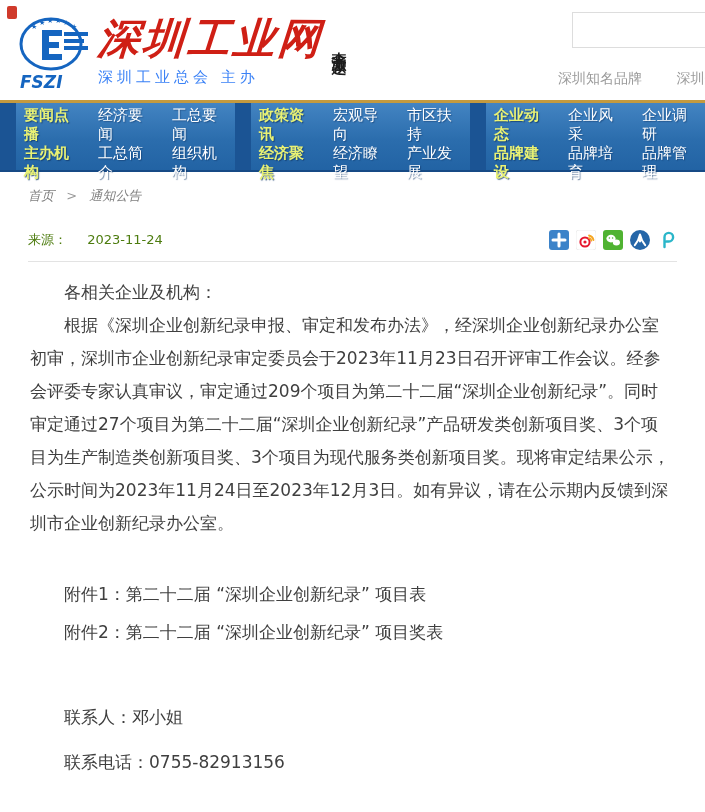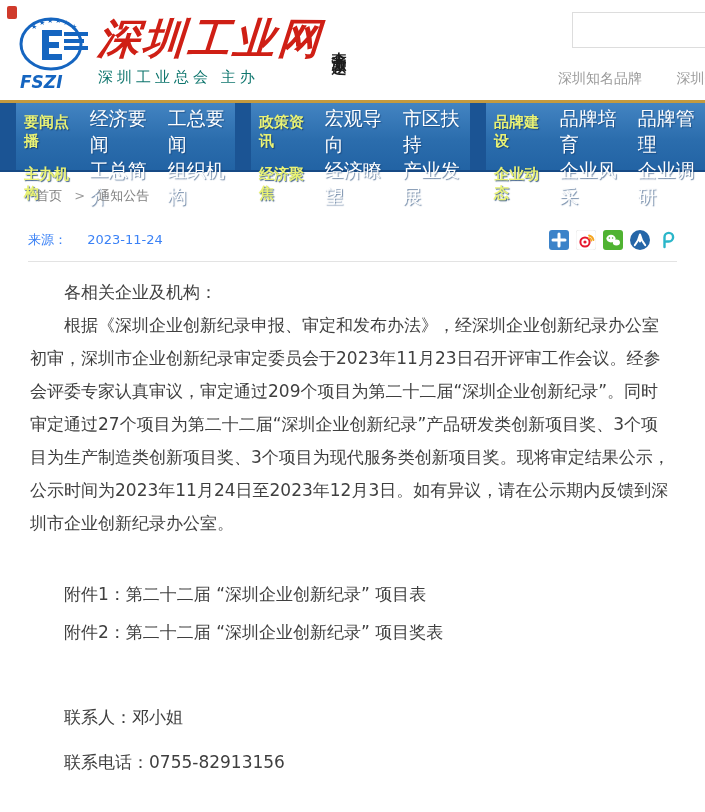--- a/index.html
+++ b/index.html
@@ -11,21 +11,21 @@
   .site-header{position:relative;height:100px;background:#fff;}
   .corner-mark{position:absolute;top:6px;left:7px;width:10px;height:13px;background:#d03a2b;border-radius:2px;}
   .logo-area{position:absolute;top:12px;left:18px;display:flex;align-items:flex-start;}
   .logo-emblem{width:72px;height:80px;flex:none;}
   .logo-text-block{margin-left:8px;padding-top:4px;}
   .site-name{
     font-family:"DejaVu Serif","Liberation Serif",serif;
     font-weight:bold;font-style:italic;color:#cf1f15;font-size:42px;
     letter-spacing:3px;line-height:1.1;transform:skewX(-4deg);
   }
-  .site-subtitle{margin-top:6px;color:#0f766e;font-size:15px;letter-spacing:4px;}
+  .site-subtitle{margin-top:6px;color:#3b82f6;font-size:15px;letter-spacing:4px;}
   .signature{
     writing-mode:vertical-rl;font-family:"DejaVu Serif","Liberation Serif",serif;
     font-size:15px;color:#1c1c1c;margin-left:6px;margin-top:28px;letter-spacing:4px;font-weight:bold;
   }
   .search-box{
     position:absolute;top:12px;left:572px;width:170px;height:36px;
     border:1px solid #ddd;background:#fff;box-sizing:border-box;
   }
   .search-box input{width:100%;height:100%;border:none;outline:none;font-size:14px;padding:0 8px;box-sizing:border-box;}
   .header-links{position:absolute;top:70px;left:558px;white-space:nowrap;font-size:14px;color:#9a9a9a;}
@@ -35,29 +35,29 @@
     height:67px;background:#1b5494;border-top:3px solid #c49a3f;border-bottom:2px solid #164a85;
     display:flex;gap:16px;padding-left:16px;
   }
   .nav-group{
     flex:1;display:flex;flex-direction:column;justify-content:space-evenly;
     background:linear-gradient(180deg,#4384c2 0%,#2b6dad 55%,#2263a4 100%);
     padding:3px 8px;
   }
   .nav-row{display:flex;align-items:center;gap:19px;}
   .nav-header{color:#e9f274;font-weight:bold;font-size:15px;cursor:pointer;text-shadow:1px 1px 1px rgba(20,60,110,.8);}
-  .nav-item{color:#ffffff;font-size:19px;cursor:pointer;text-shadow:1px 1px 1px rgba(20,60,110,.6);}
-  
-  .breadcrumb{padding:15px 36px 8px;font-size:13px;color:#808080;}
+  .nav-item{color:#ffffff;font-size:15px;cursor:pointer;text-shadow:1px 1px 1px rgba(20,60,110,.6);}
+  
+  .breadcrumb{padding:15px 28px 8px;font-size:13px;color:#808080;font-style:italic;}
   .breadcrumb .crumb{cursor:pointer;}
   .breadcrumb .sep{margin:0 8px;color:#999;}
   
   .article-title{margin:6px 28px 0;font-size:28px;font-weight:bold;color:#151515;letter-spacing:1px;}
   .meta-row{margin:16px 28px 0;display:flex;justify-content:space-between;align-items:center;height:22px;}
-  .meta-left{font-size:13px;color:#3b82f6;}
+  .meta-left{font-size:13px;color:#4d7c0f;}
   .meta-left .src-label{margin-right:16px;}
   .share-icons{display:flex;align-items:center;gap:7px;}
   .share-icons svg{display:block;cursor:pointer;}
   .meta-divider{margin:10px 28px 0;border-bottom:1px solid #e3e3e3;}
   .article-body{margin:14px 30px 0;font-size:17px;color:#3f3f3f;line-height:33px;}
   .article-body p{margin:0;text-indent:2em;}
   .attachments{margin-top:38px;}
   .attachments p{margin:0 0 5px;}
   .contacts{margin-top:52px;}
   .contacts p{margin:12px 0 9px;}
@@ -126,28 +126,28 @@
         <span class="nav-item">市区扶持</span>
       </div>
       <div class="nav-row">
         <span class="nav-header">经济聚焦</span>
         <span class="nav-item">经济瞭望</span>
         <span class="nav-item">产业发展</span>
       </div>
     </div>
     <div class="nav-group">
       <div class="nav-row">
+        <span class="nav-header">企业动态</span>
+        <span class="nav-item">企业风采</span>
+        <span class="nav-item">企业调研</span>
+      </div>
+      <div class="nav-row">
         <span class="nav-header">品牌建设</span>
         <span class="nav-item">品牌培育</span>
         <span class="nav-item">品牌管理</span>
-      </div>
-      <div class="nav-row">
-        <span class="nav-header">企业动态</span>
-        <span class="nav-item">企业风采</span>
-        <span class="nav-item">企业调研</span>
       </div>
     </div>
   </div>
 
   <div class="breadcrumb">
     <span class="crumb">首页</span>
     <span class="sep">&gt;</span>
     <span class="crumb">通知公告</span>
   </div>
 

